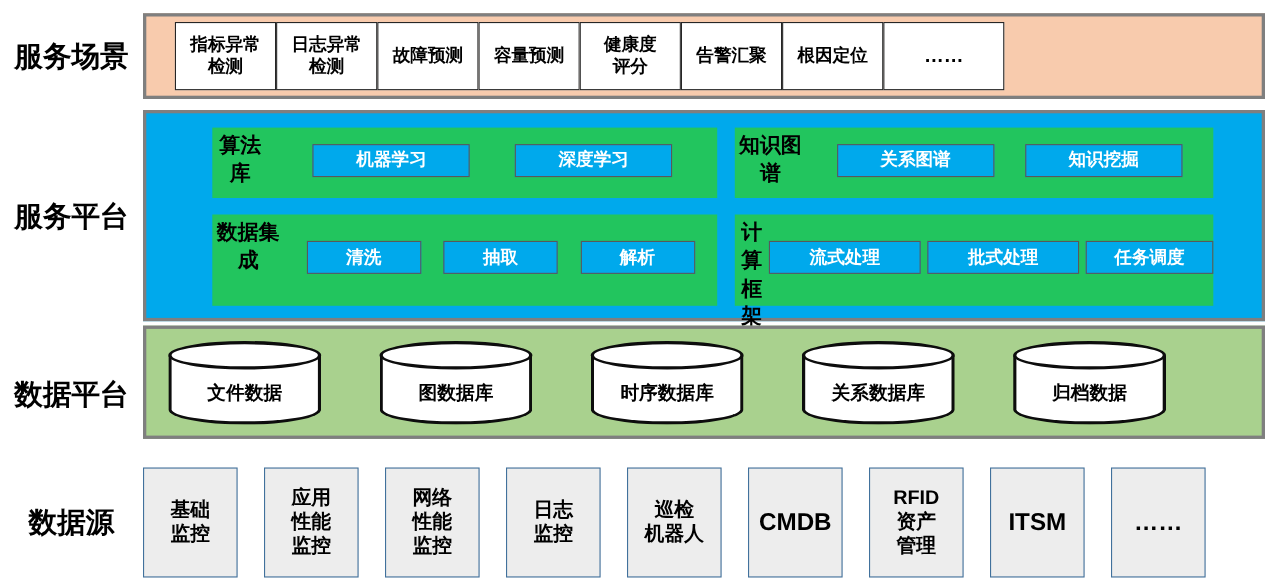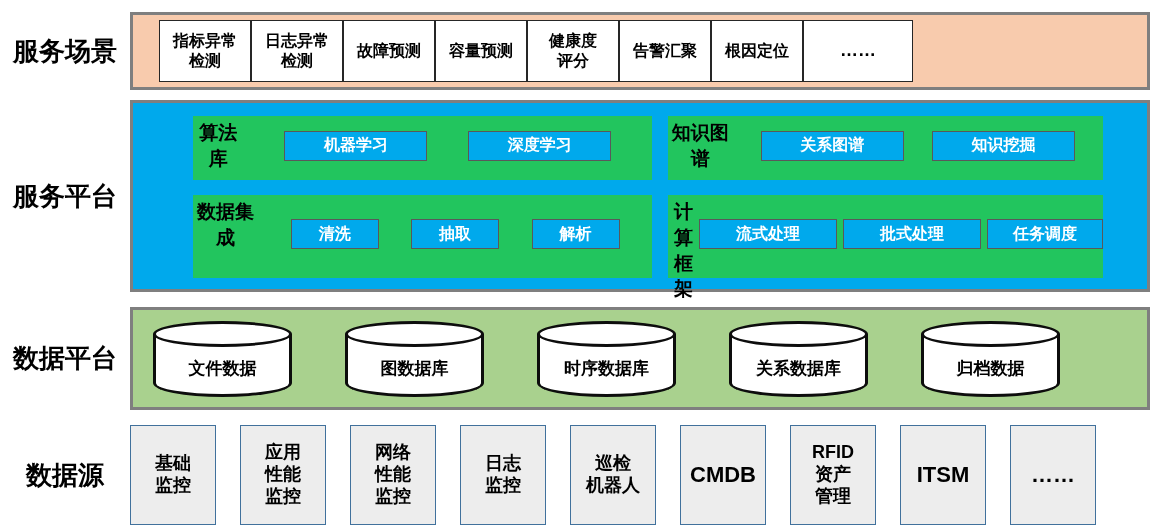--- a/index.html
+++ b/index.html
@@ -51,25 +51,25 @@
   }
   .panel-title{text-align:center;font-weight:bold;font-size:19px;line-height:1.35;}
   .panel-buttons{display:flex;justify-content:space-evenly;align-items:center;width:100%;}
   .panel-buttons.tight{justify-content:center;gap:6px;}
   .pbtn{
     height:30px;box-sizing:border-box;
     background:var(--blue,#00A9EC);border:1px solid #595959;
     color:var(--button_text,#fff);font-weight:bold;font-size:16px;
     display:flex;align-items:center;justify-content:center;
   }
-  .w145{width:143px;} .w104{width:88px;} .w138{width:138px;} .w116{width:116px;}
+  .w145{width:143px;} .w104{width:104px;} .w138{width:138px;} .w116{width:116px;}
 
   
   .green{
-    top:307px;height:103px;background:var(--green,#A9D18E);
+    top:296px;height:103px;background:var(--green,#A9D18E);
     display:flex;align-items:center;gap:53px;padding-left:20px;
   }
   .cylinder{position:relative;width:139px;height:76px;flex:0 0 auto;}
   .cyl-top{
     position:absolute;top:0;left:0;right:0;height:26px;z-index:2;
     background:#fff;border:3px solid #0d0d0d;border-radius:50%;box-sizing:border-box;
   }
   .cyl-body{
     position:absolute;top:13px;left:0;right:0;bottom:0;z-index:1;
     background:#fff;border:3px solid #0d0d0d;border-top:none;box-sizing:border-box;

